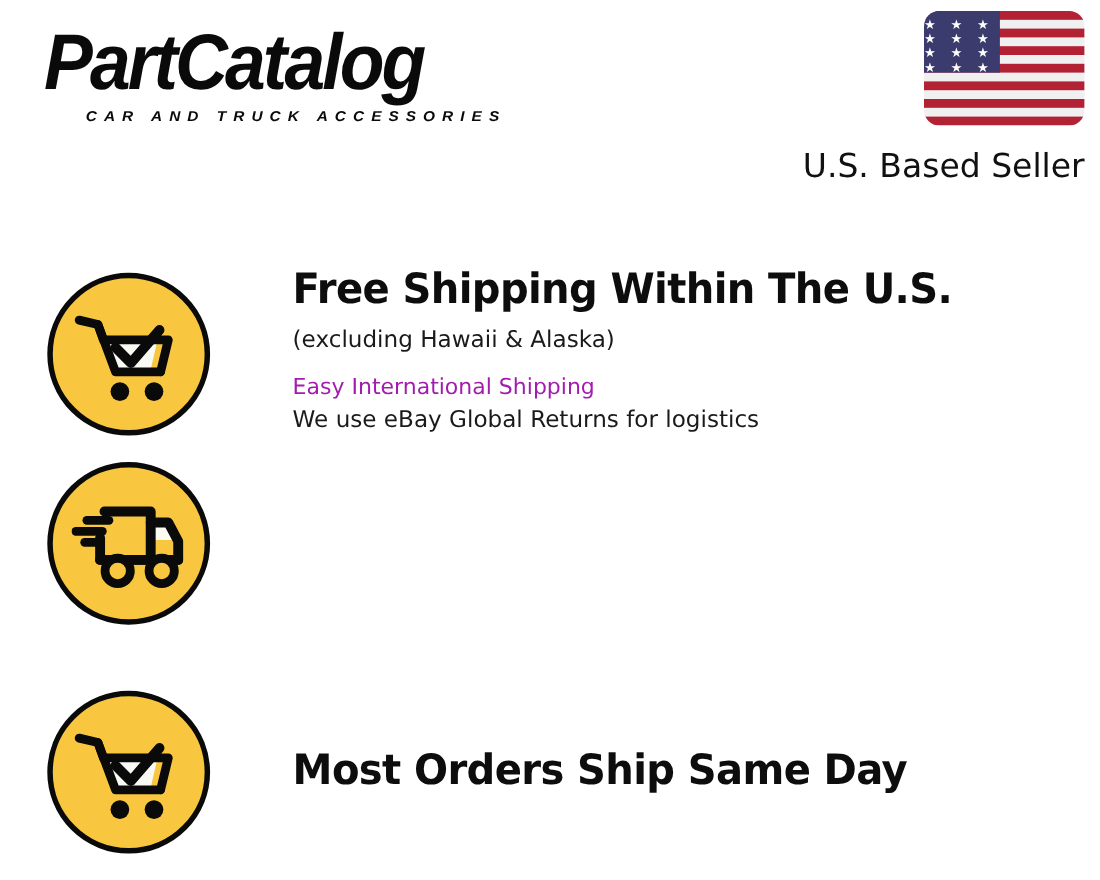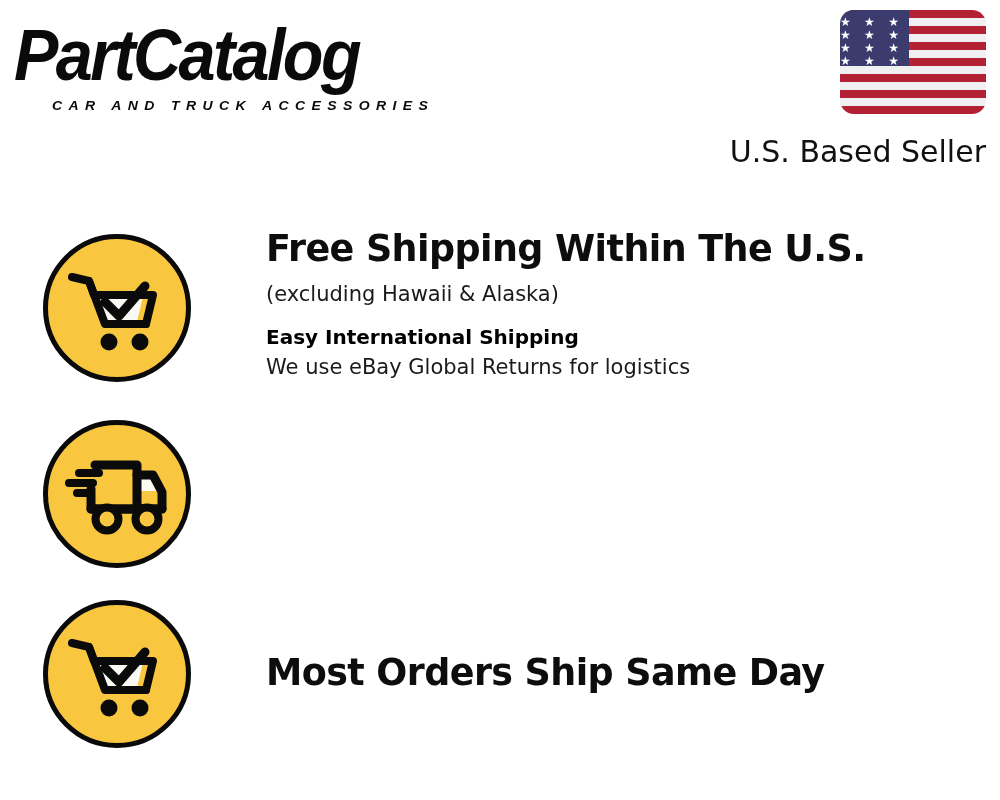--- a/index.html
+++ b/index.html
@@ -13,21 +13,21 @@
     position: relative;
     overflow: hidden;
     font-family: "Liberation Sans", "DejaVu Sans", sans-serif;
     color: #111111;
     -webkit-font-smoothing: antialiased;
   }
 
   
   #brand-logo {
     position: absolute;
-    left: 14px;
+    left: 40px;
     top: 20px;
     width: 470px;
     height: 95px;
   }
   #brand-wordmark {
     position: absolute;
     left: 0;
     top: 0;
     font-family: "Liberation Sans", "DejaVu Sans", sans-serif;
     font-style: italic;
@@ -114,23 +114,23 @@
     white-space: nowrap;
   }
 
   
   .feature-row {
     position: absolute;
     left: 43px;
     width: 930px;
     height: 148px;
   }
-  #feature-row-1 { top: 234px; }
+  #feature-row-1 { top: 248px; }
   #feature-row-2 { top: 420px; }
-  #feature-row-3 { top: 600px; text-align: center; }
+  #feature-row-3 { top: 628px; text-align: center; }
 
   .feature-icon-circle {
     position: absolute;
     left: 0;
     top: 0;
     width: 148px;
     height: 148px;
     border-radius: 50%;
     background: #f8c63f;
     border: 5px solid #0a0a0a;
@@ -165,24 +165,24 @@
   .feature-sub {
     font-family: "DejaVu Sans", "Liberation Sans", sans-serif;
     font-weight: 400;
     font-size: 21px;
     line-height: 30px;
     color: #1a1a1a;
     white-space: nowrap;
   }
   .feature-sub-strong {
     font-family: "DejaVu Sans", "Liberation Sans", sans-serif;
-    font-weight: 700;
+    font-weight: 400;
     font-size: 20px;
     line-height: 30px;
-    color: #000000;
+    color: #a21caf;
     white-space: nowrap;
   }
 
   
   #feature-row-1 .feature-text { padding-top: 0px; }
   #f1-heading { position: absolute; left: 43px; top: -8px; }
   #f1-sub1    { position: absolute; left: 43px; top: 45px; }
   #f1-sub2    { position: absolute; left: 43px; top: 88px; }
   #f1-sub3    { position: absolute; left: 43px; top: 118px; }
 

